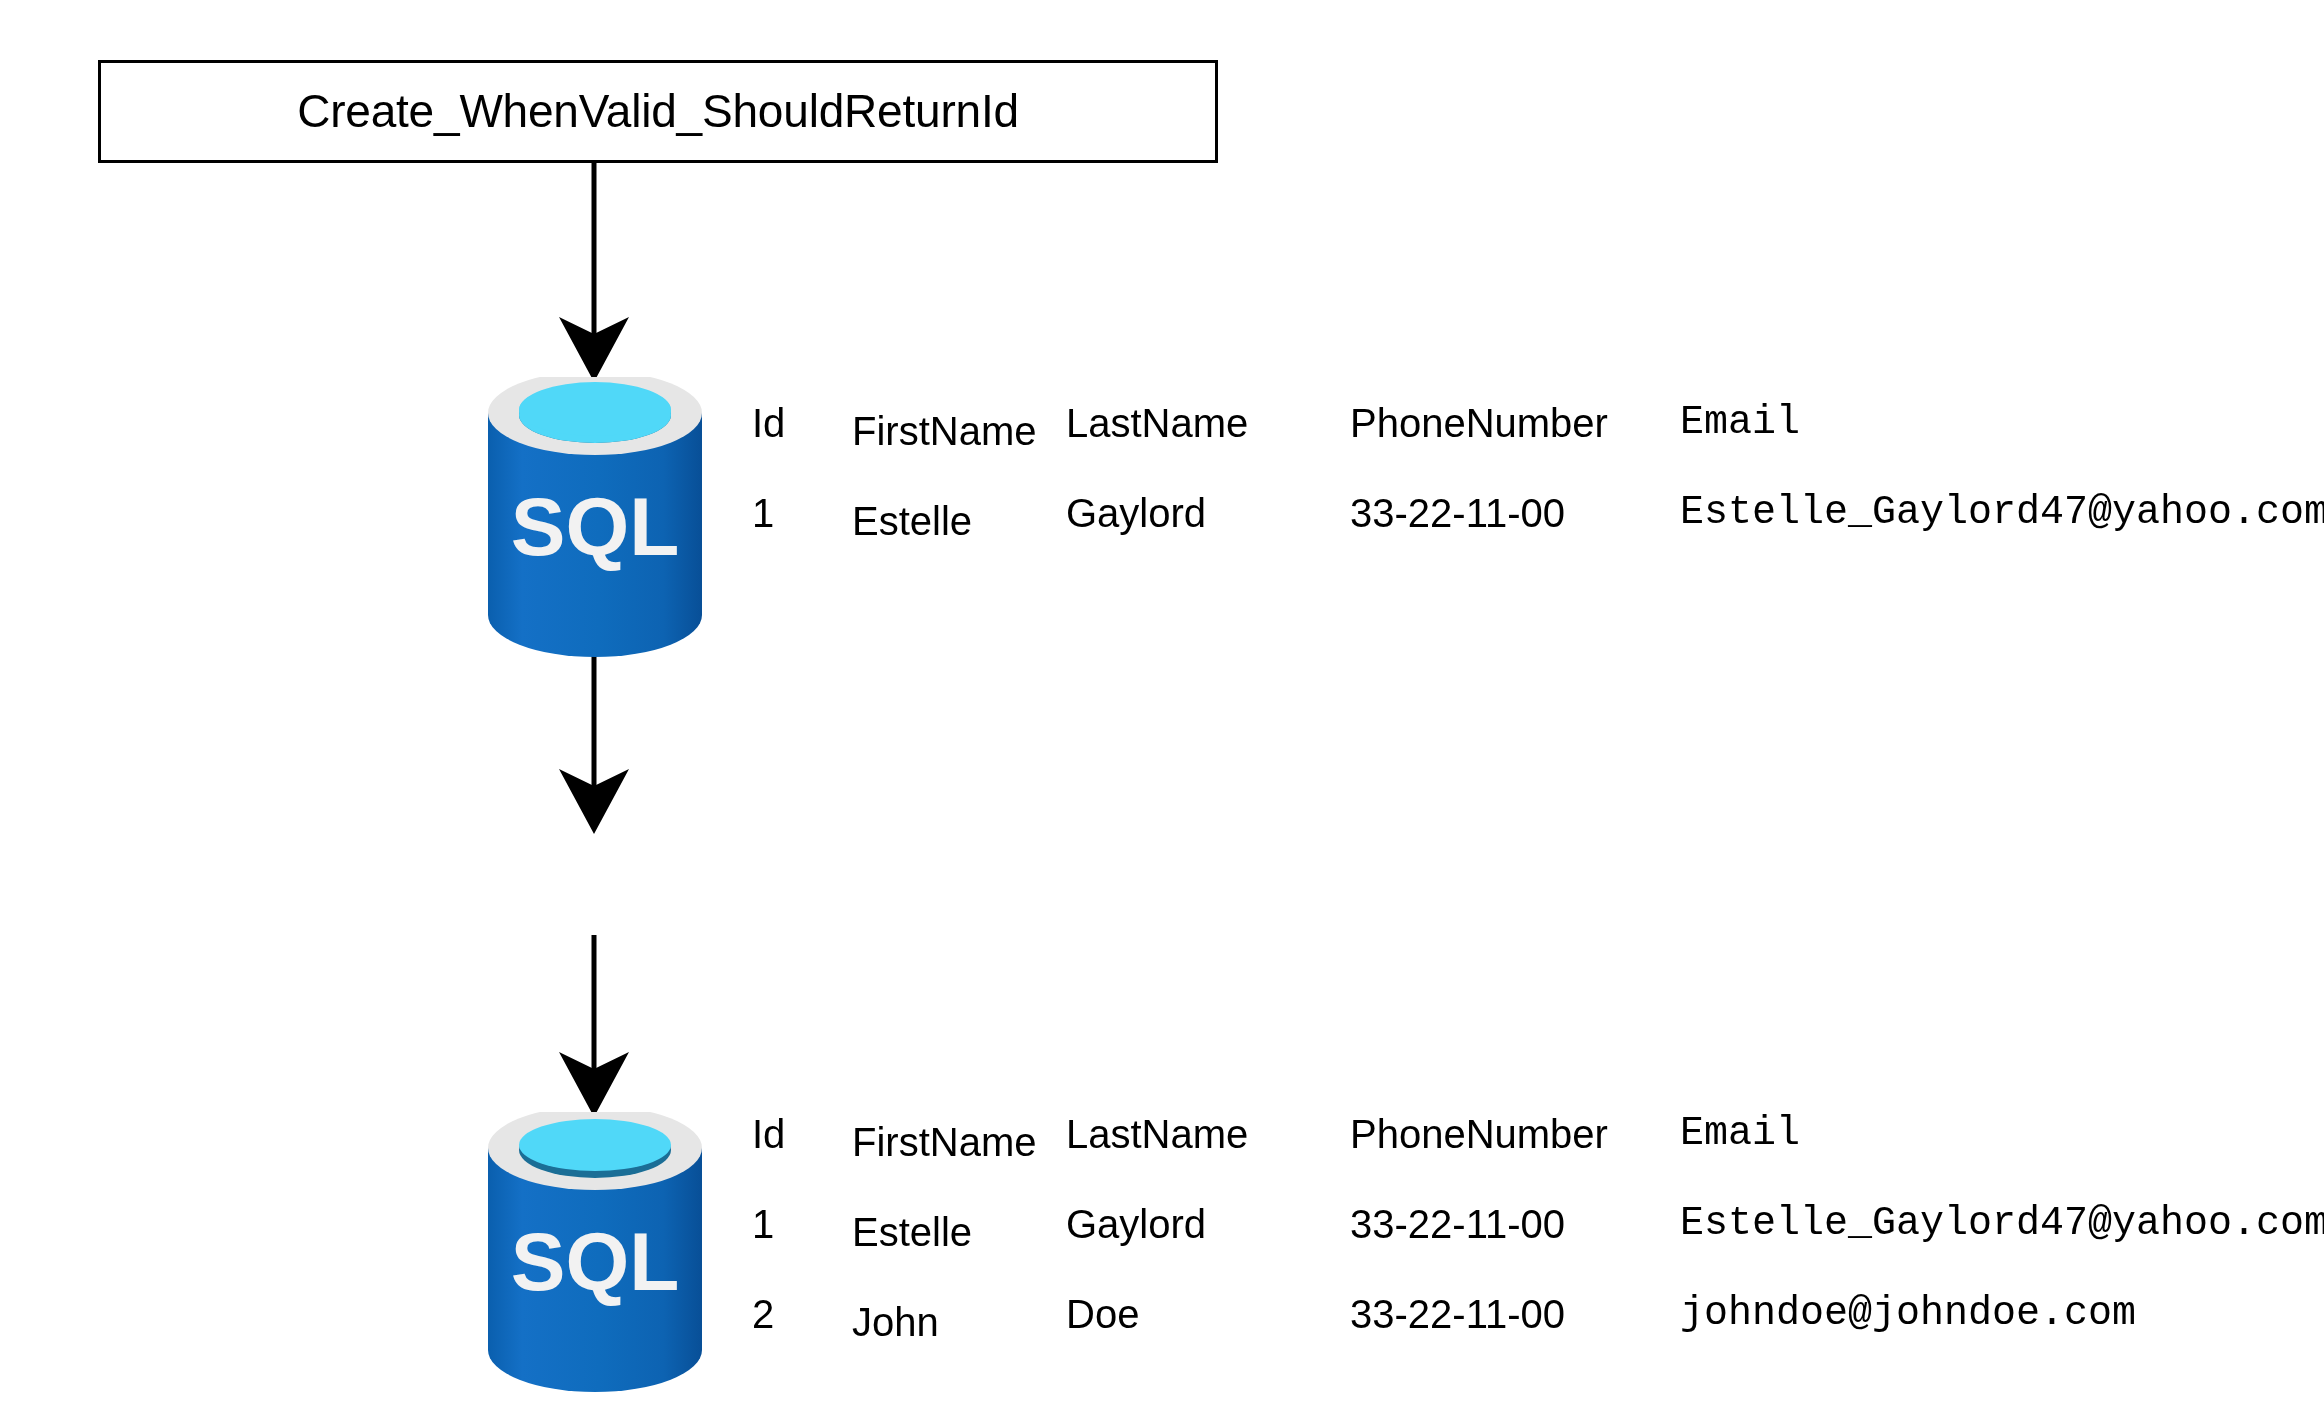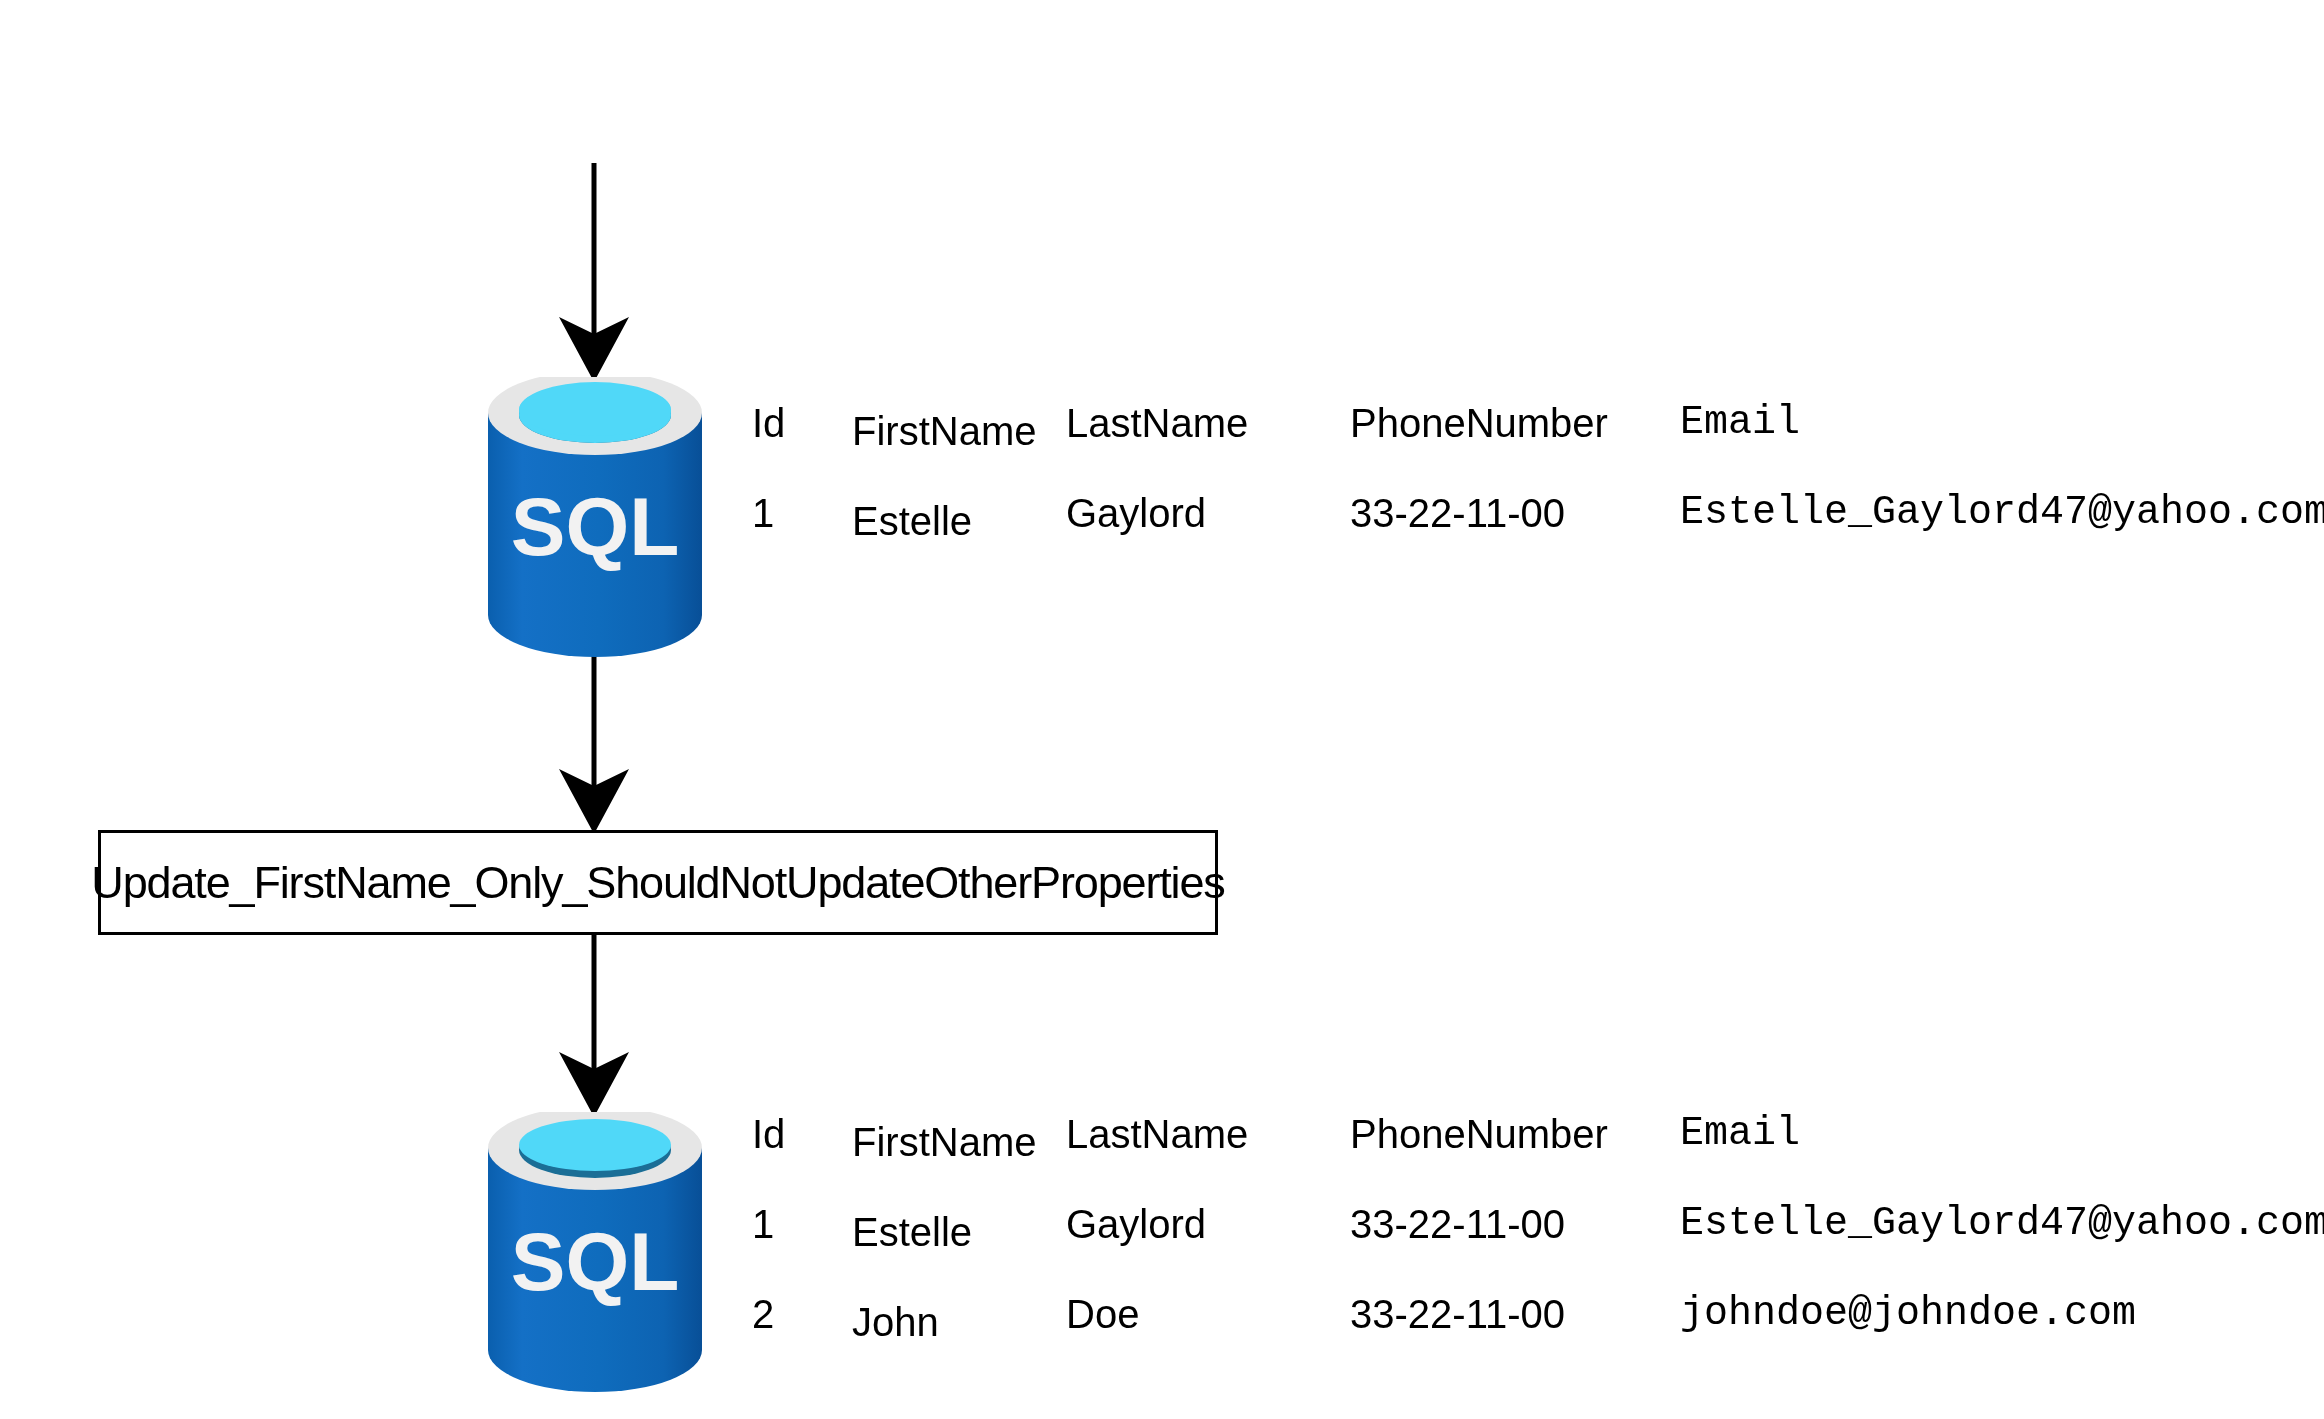--- a/index.html
+++ b/index.html
@@ -114,20 +114,23 @@
 
     <g>
       <line x1="594" y1="655" x2="594" y2="824" stroke="#000000" stroke-width="5" marker-end="url(#classic-arrow)"></line>
     </g>
 
     <g>
       <line x1="594" y1="935" x2="594" y2="1107" stroke="#000000" stroke-width="5" marker-end="url(#classic-arrow)"></line>
     </g>
   </svg>
 
+  <div id="box-create" class="proc-box">
+    <span class="proc-label">Create_WhenValid_ShouldReturnId</span>
+  </div>
 
   <div id="db-one" class="sql-db">
     <svg viewBox="0 0 226 280" width="226" height="280" xmlns="http://www.w3.org/2000/svg">
       <defs>
         <linearGradient id="bodyGrad1" x1="0" y1="0" x2="1" y2="0">
           <stop offset="0%" stop-color="#0a5fae"></stop>
           <stop offset="16%" stop-color="#1470c6"></stop>
           <stop offset="52%" stop-color="#0f6cbd"></stop>
           <stop offset="82%" stop-color="#0d63b2"></stop>
           <stop offset="100%" stop-color="#084f97"></stop>
@@ -158,23 +161,20 @@
     </div>
     <div class="rec-row">
       <span class="rec-cell col-id">1</span>
       <span class="rec-cell col-first">Estelle</span>
       <span class="rec-cell col-last">Gaylord</span>
       <span class="rec-cell col-phone">33-22-11-00</span>
       <span class="rec-cell col-email">Estelle_Gaylord47@yahoo.com</span>
     </div>
   </div>
 
-  <div id="box-update" class="proc-box">
-    <span class="proc-label">Update_FirstName_Only_ShouldNotUpdateOtherProperties</span>
-  </div>
 
   <div id="db-two" class="sql-db">
     <svg viewBox="0 0 226 280" width="226" height="280" xmlns="http://www.w3.org/2000/svg">
       <defs>
         <linearGradient id="bodyGrad2" x1="0" y1="0" x2="1" y2="0">
           <stop offset="0%" stop-color="#0a5fae"></stop>
           <stop offset="16%" stop-color="#1470c6"></stop>
           <stop offset="52%" stop-color="#0f6cbd"></stop>
           <stop offset="82%" stop-color="#0d63b2"></stop>
           <stop offset="100%" stop-color="#084f97"></stop>

